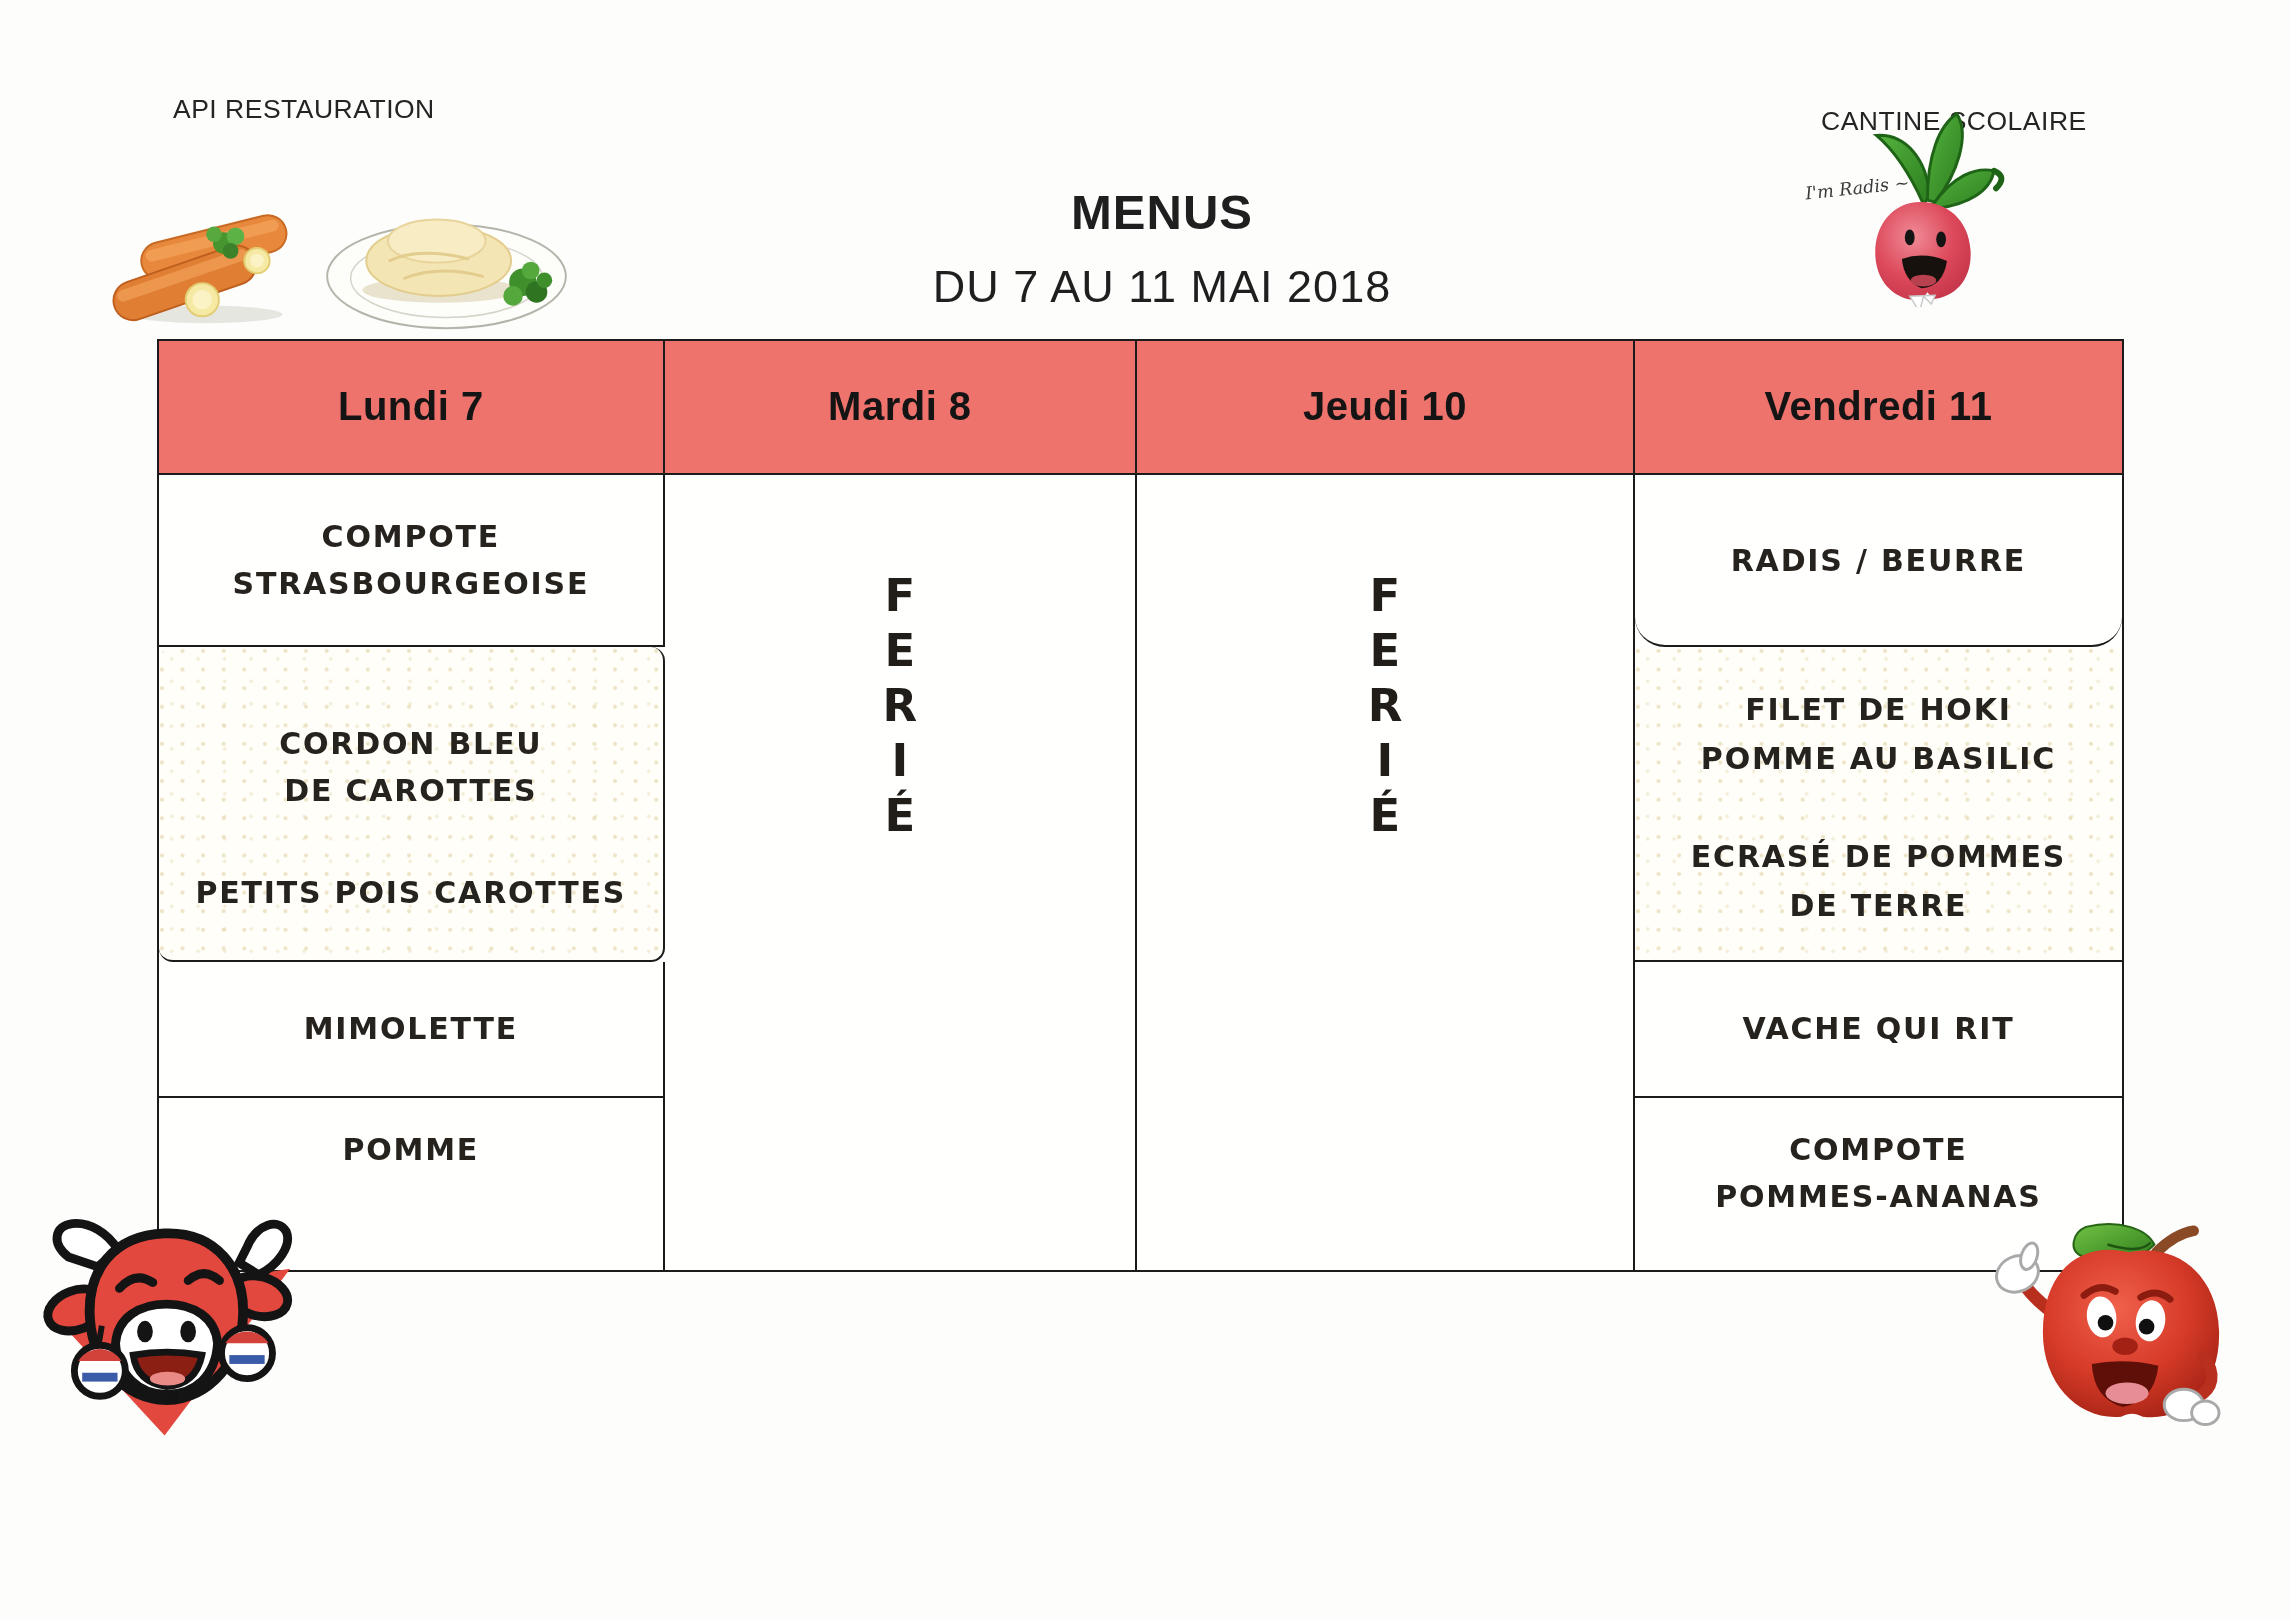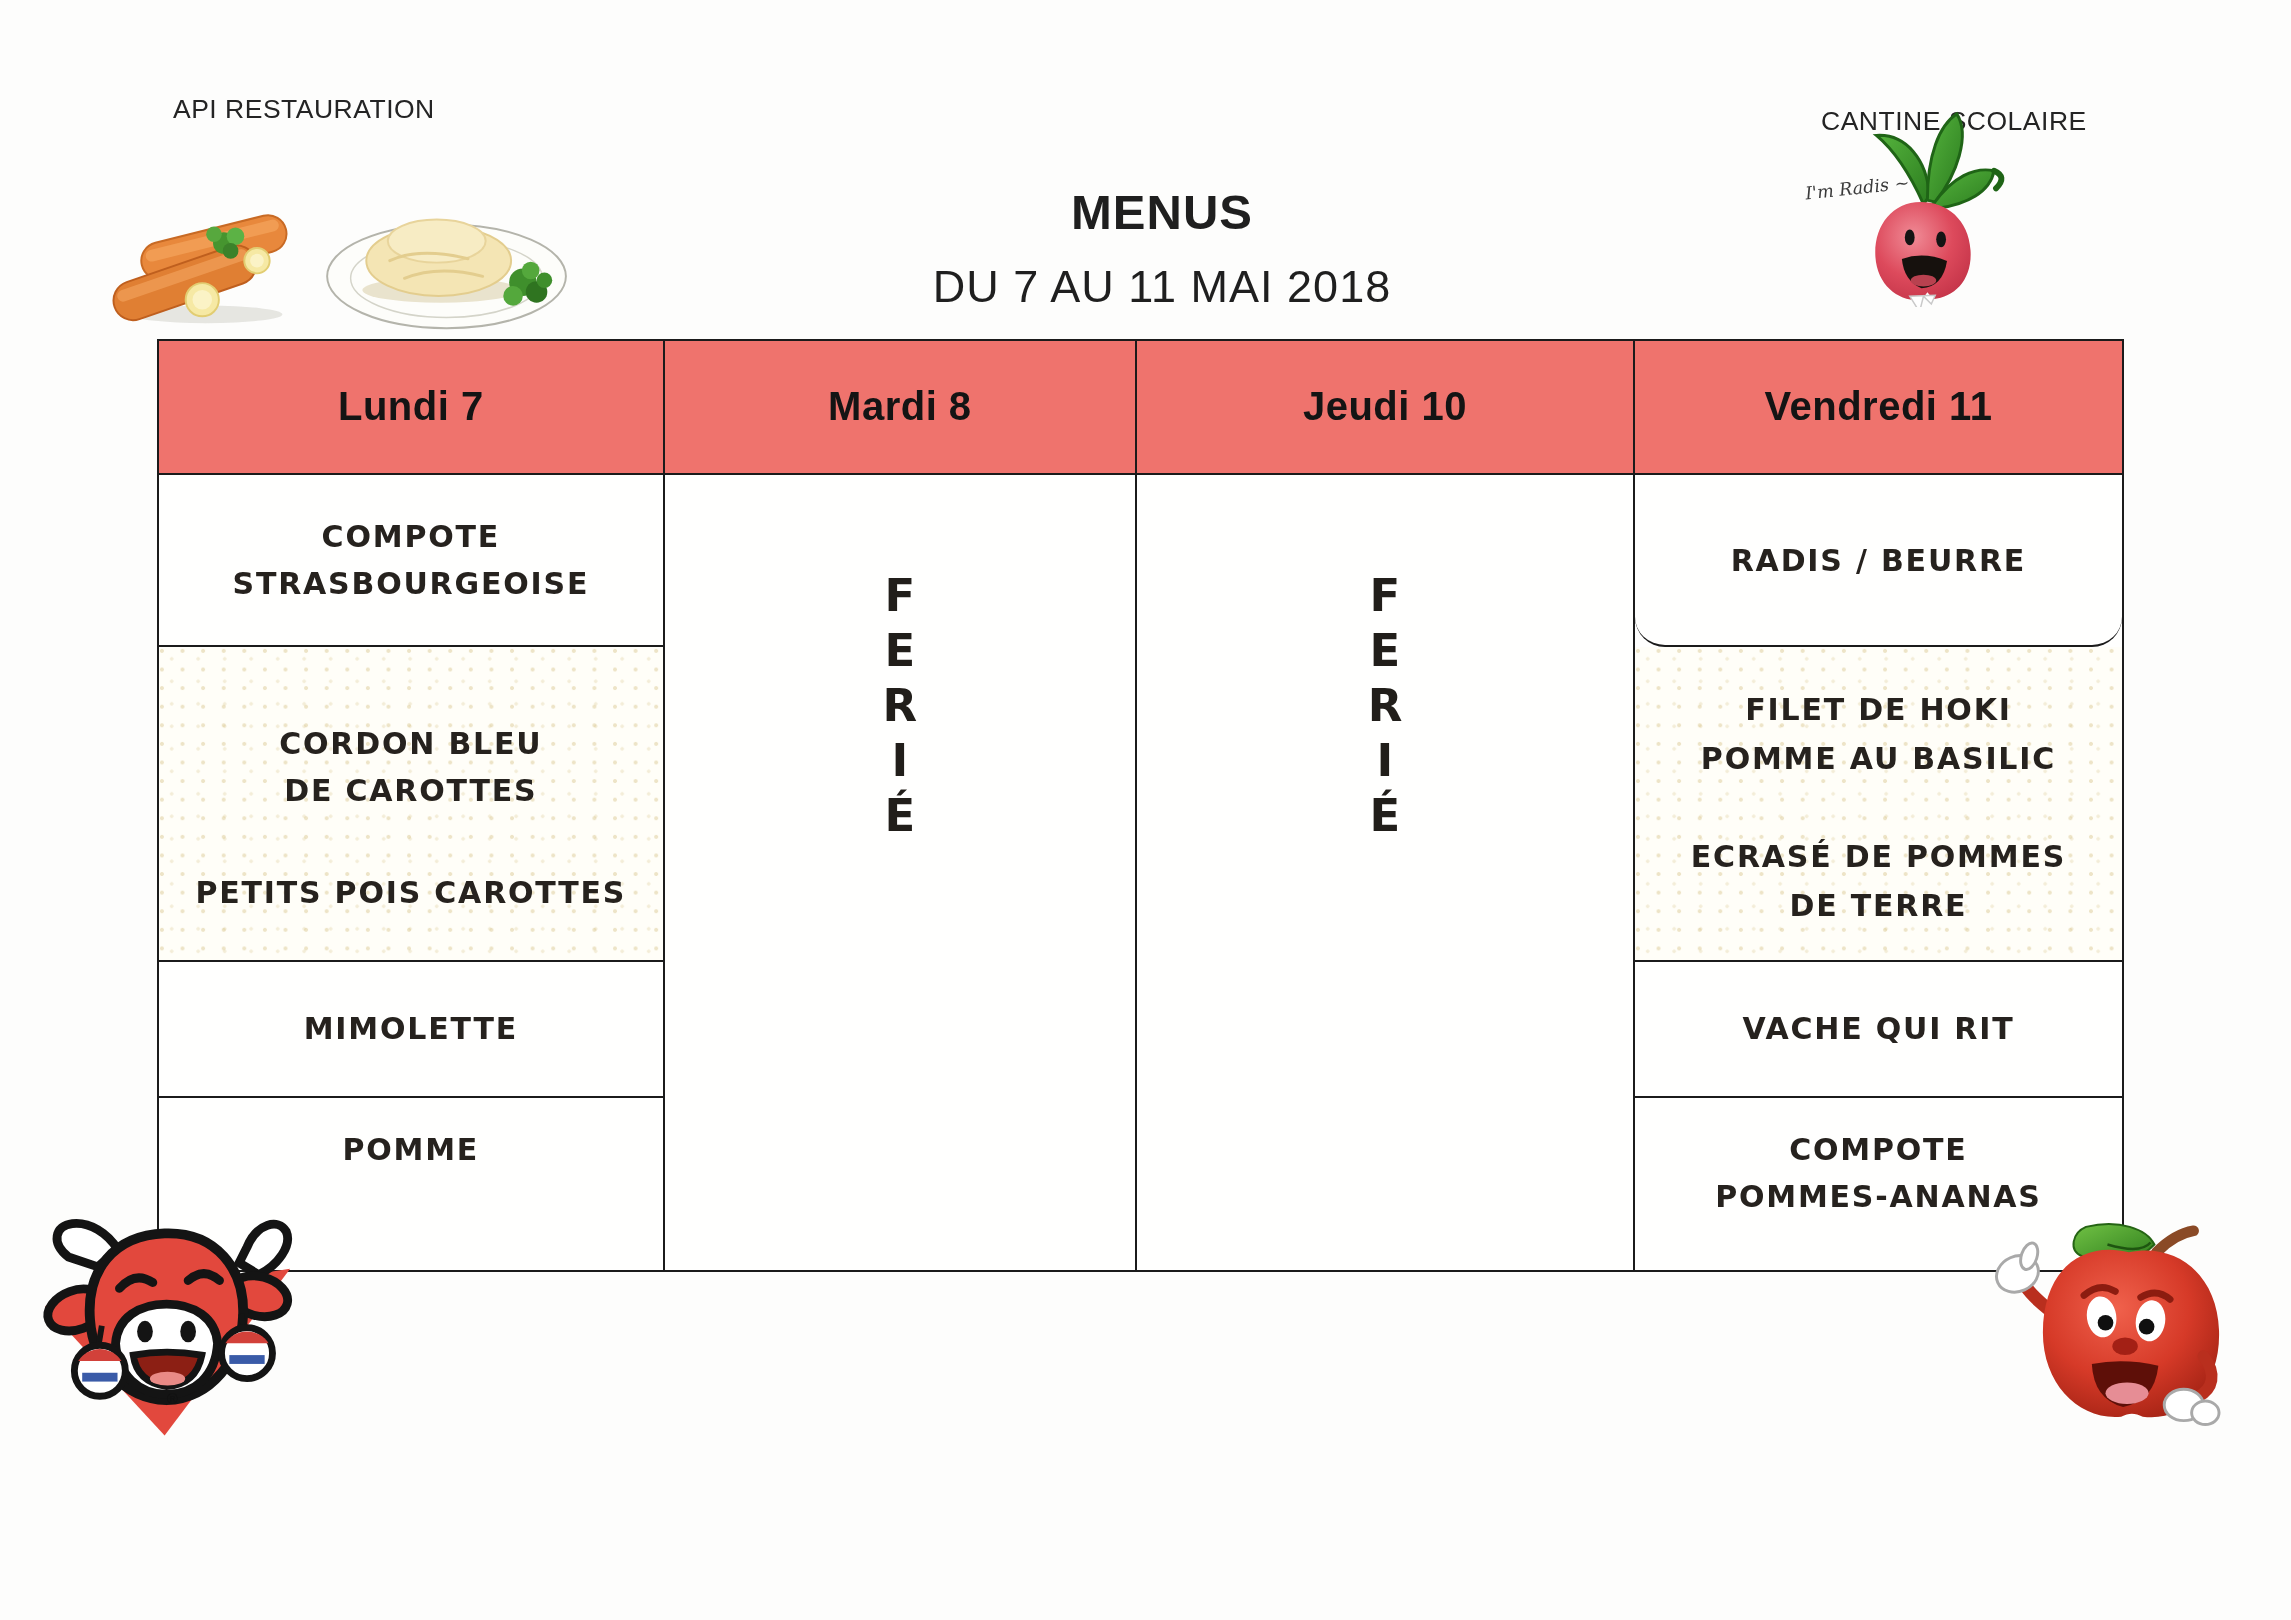--- a/index.html
+++ b/index.html
@@ -47,21 +47,21 @@
     font-weight:bold; font-size:30px; letter-spacing:1.8px;
     line-height:47px; color:#26221e; white-space:nowrap;
   }
   .speckled {
     background-color:#fffef8;
     background-image:
       radial-gradient(circle at 2.9px 3.9px,  rgba(216,197,140,.45) 1.6px, transparent 2.3px),
       radial-gradient(circle at 12.7px 11.8px, rgba(216,197,140,.30) 1.4px, transparent 2.1px);
     background-size:20.6px 18.6px, 26.5px 22.5px;
   }
-  .main-mon { justify-content:flex-start; padding-top:73px; }
+  .main-mon { justify-content:flex-start; padding-top:73px;border-radius:14px; }
   .main-mon .group1 { margin-bottom:55px; }
   .main-fri { justify-content:flex-start; padding-top:38px; }
   .main-fri .item-line { line-height:49px; }
   .main-fri .group1 { margin-bottom:49px; }
   .dessert-mon { padding-bottom:69px; }
   .dessert-fri { padding-bottom:23px; }
   .holiday { justify-content:flex-start; padding-top:93px; }
   .holiday .letter {
     display:block; font-size:45px; font-weight:bold; line-height:55px;
     color:#211e1a; letter-spacing:0;

